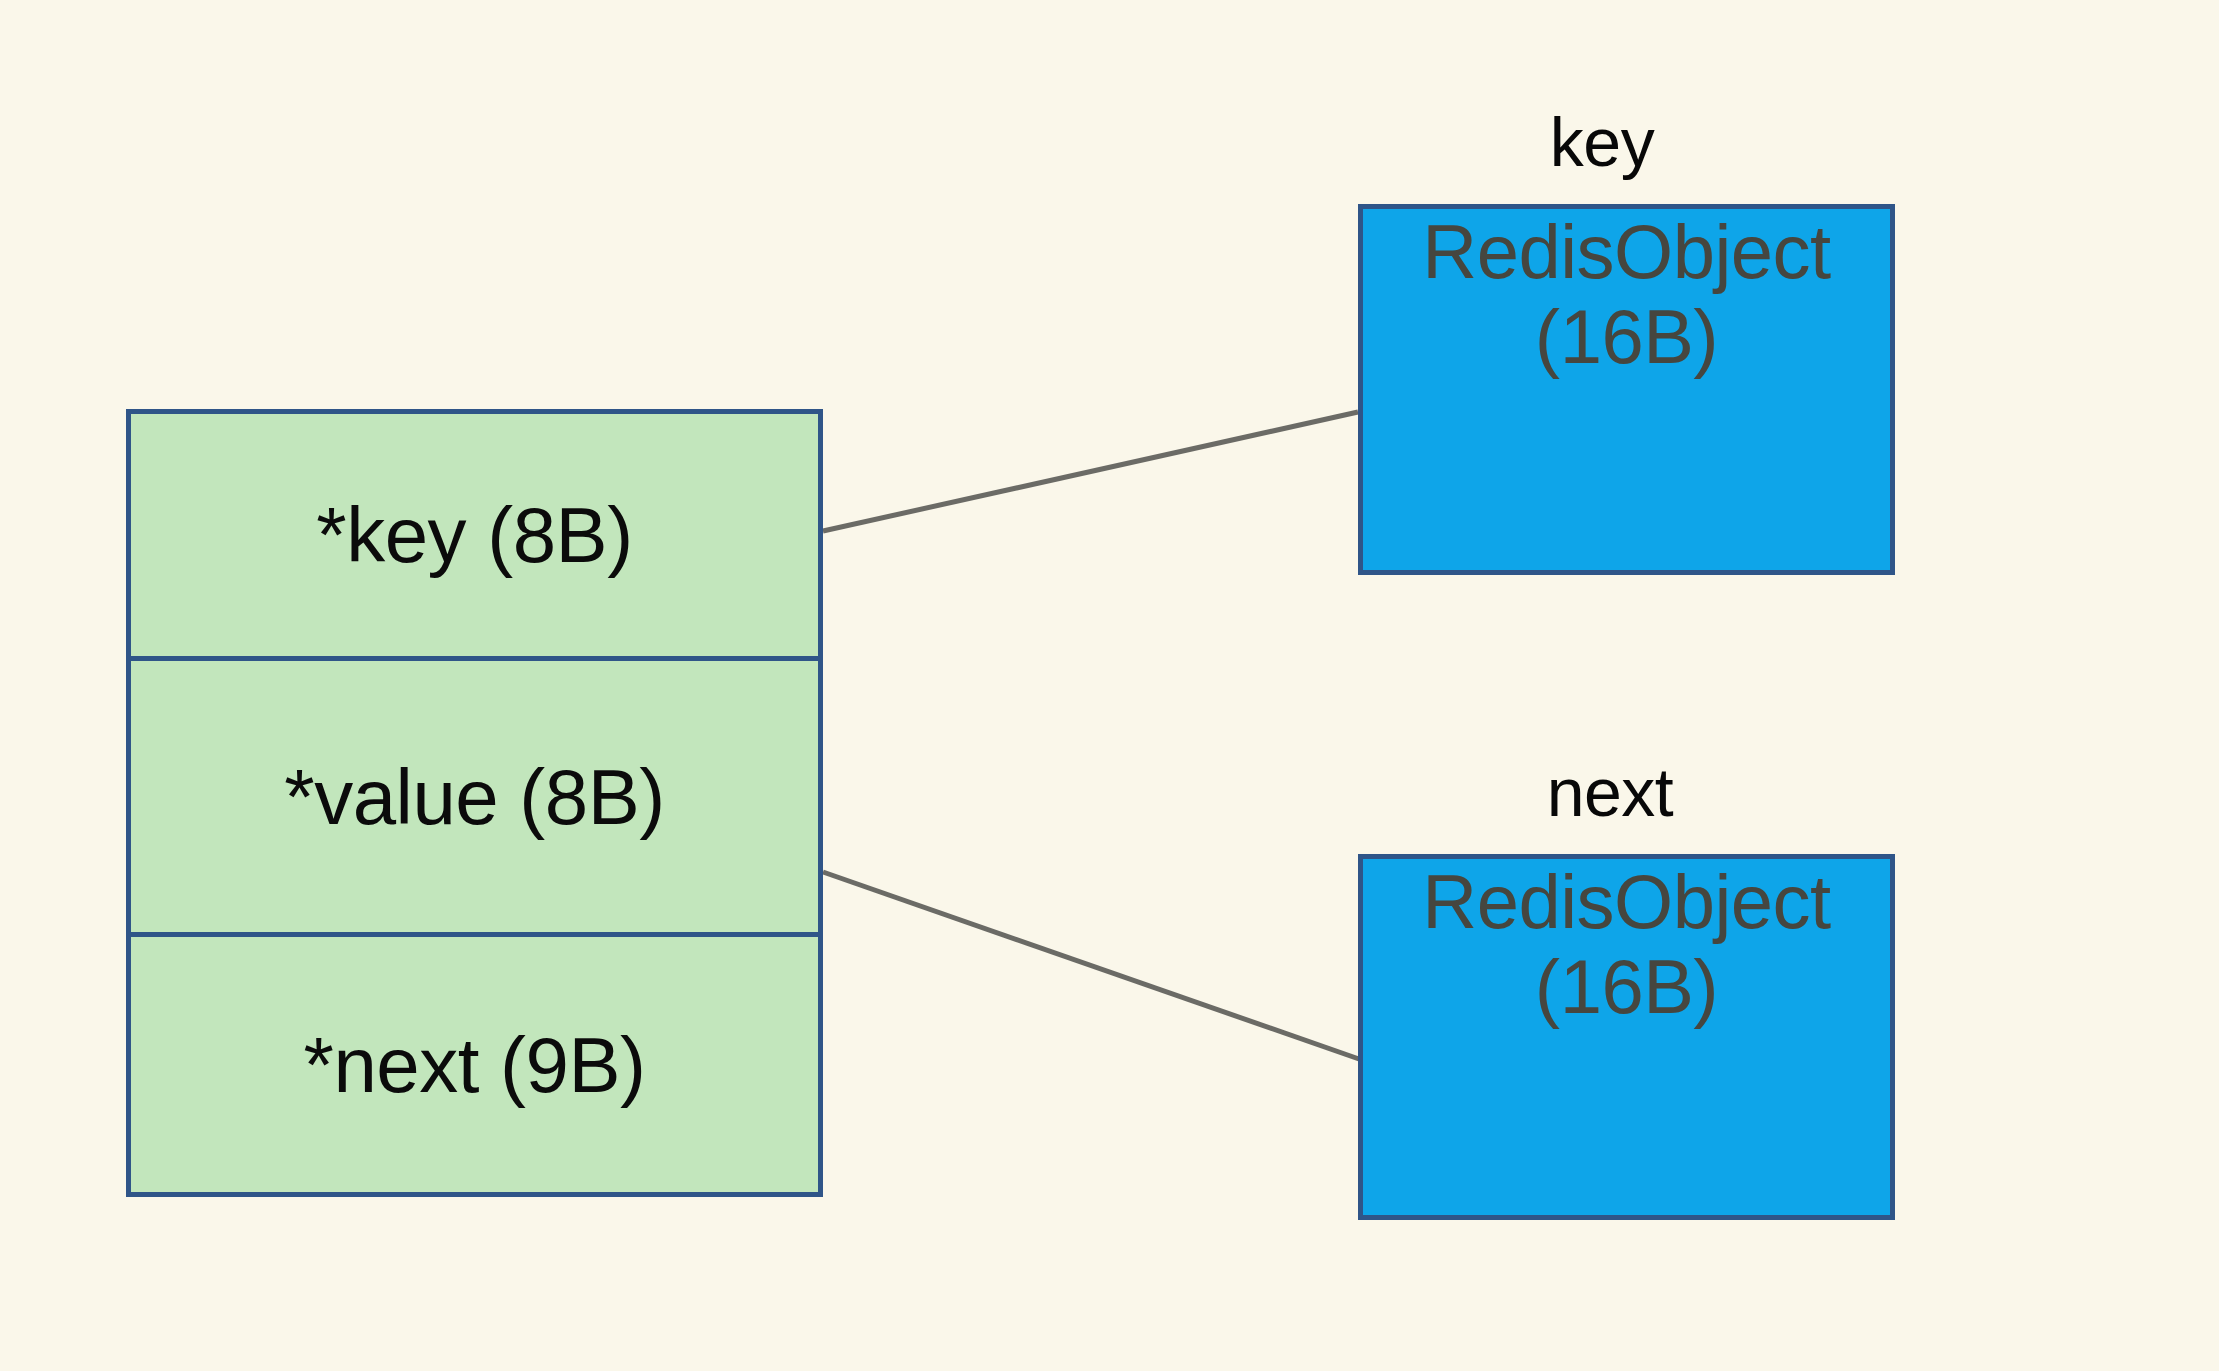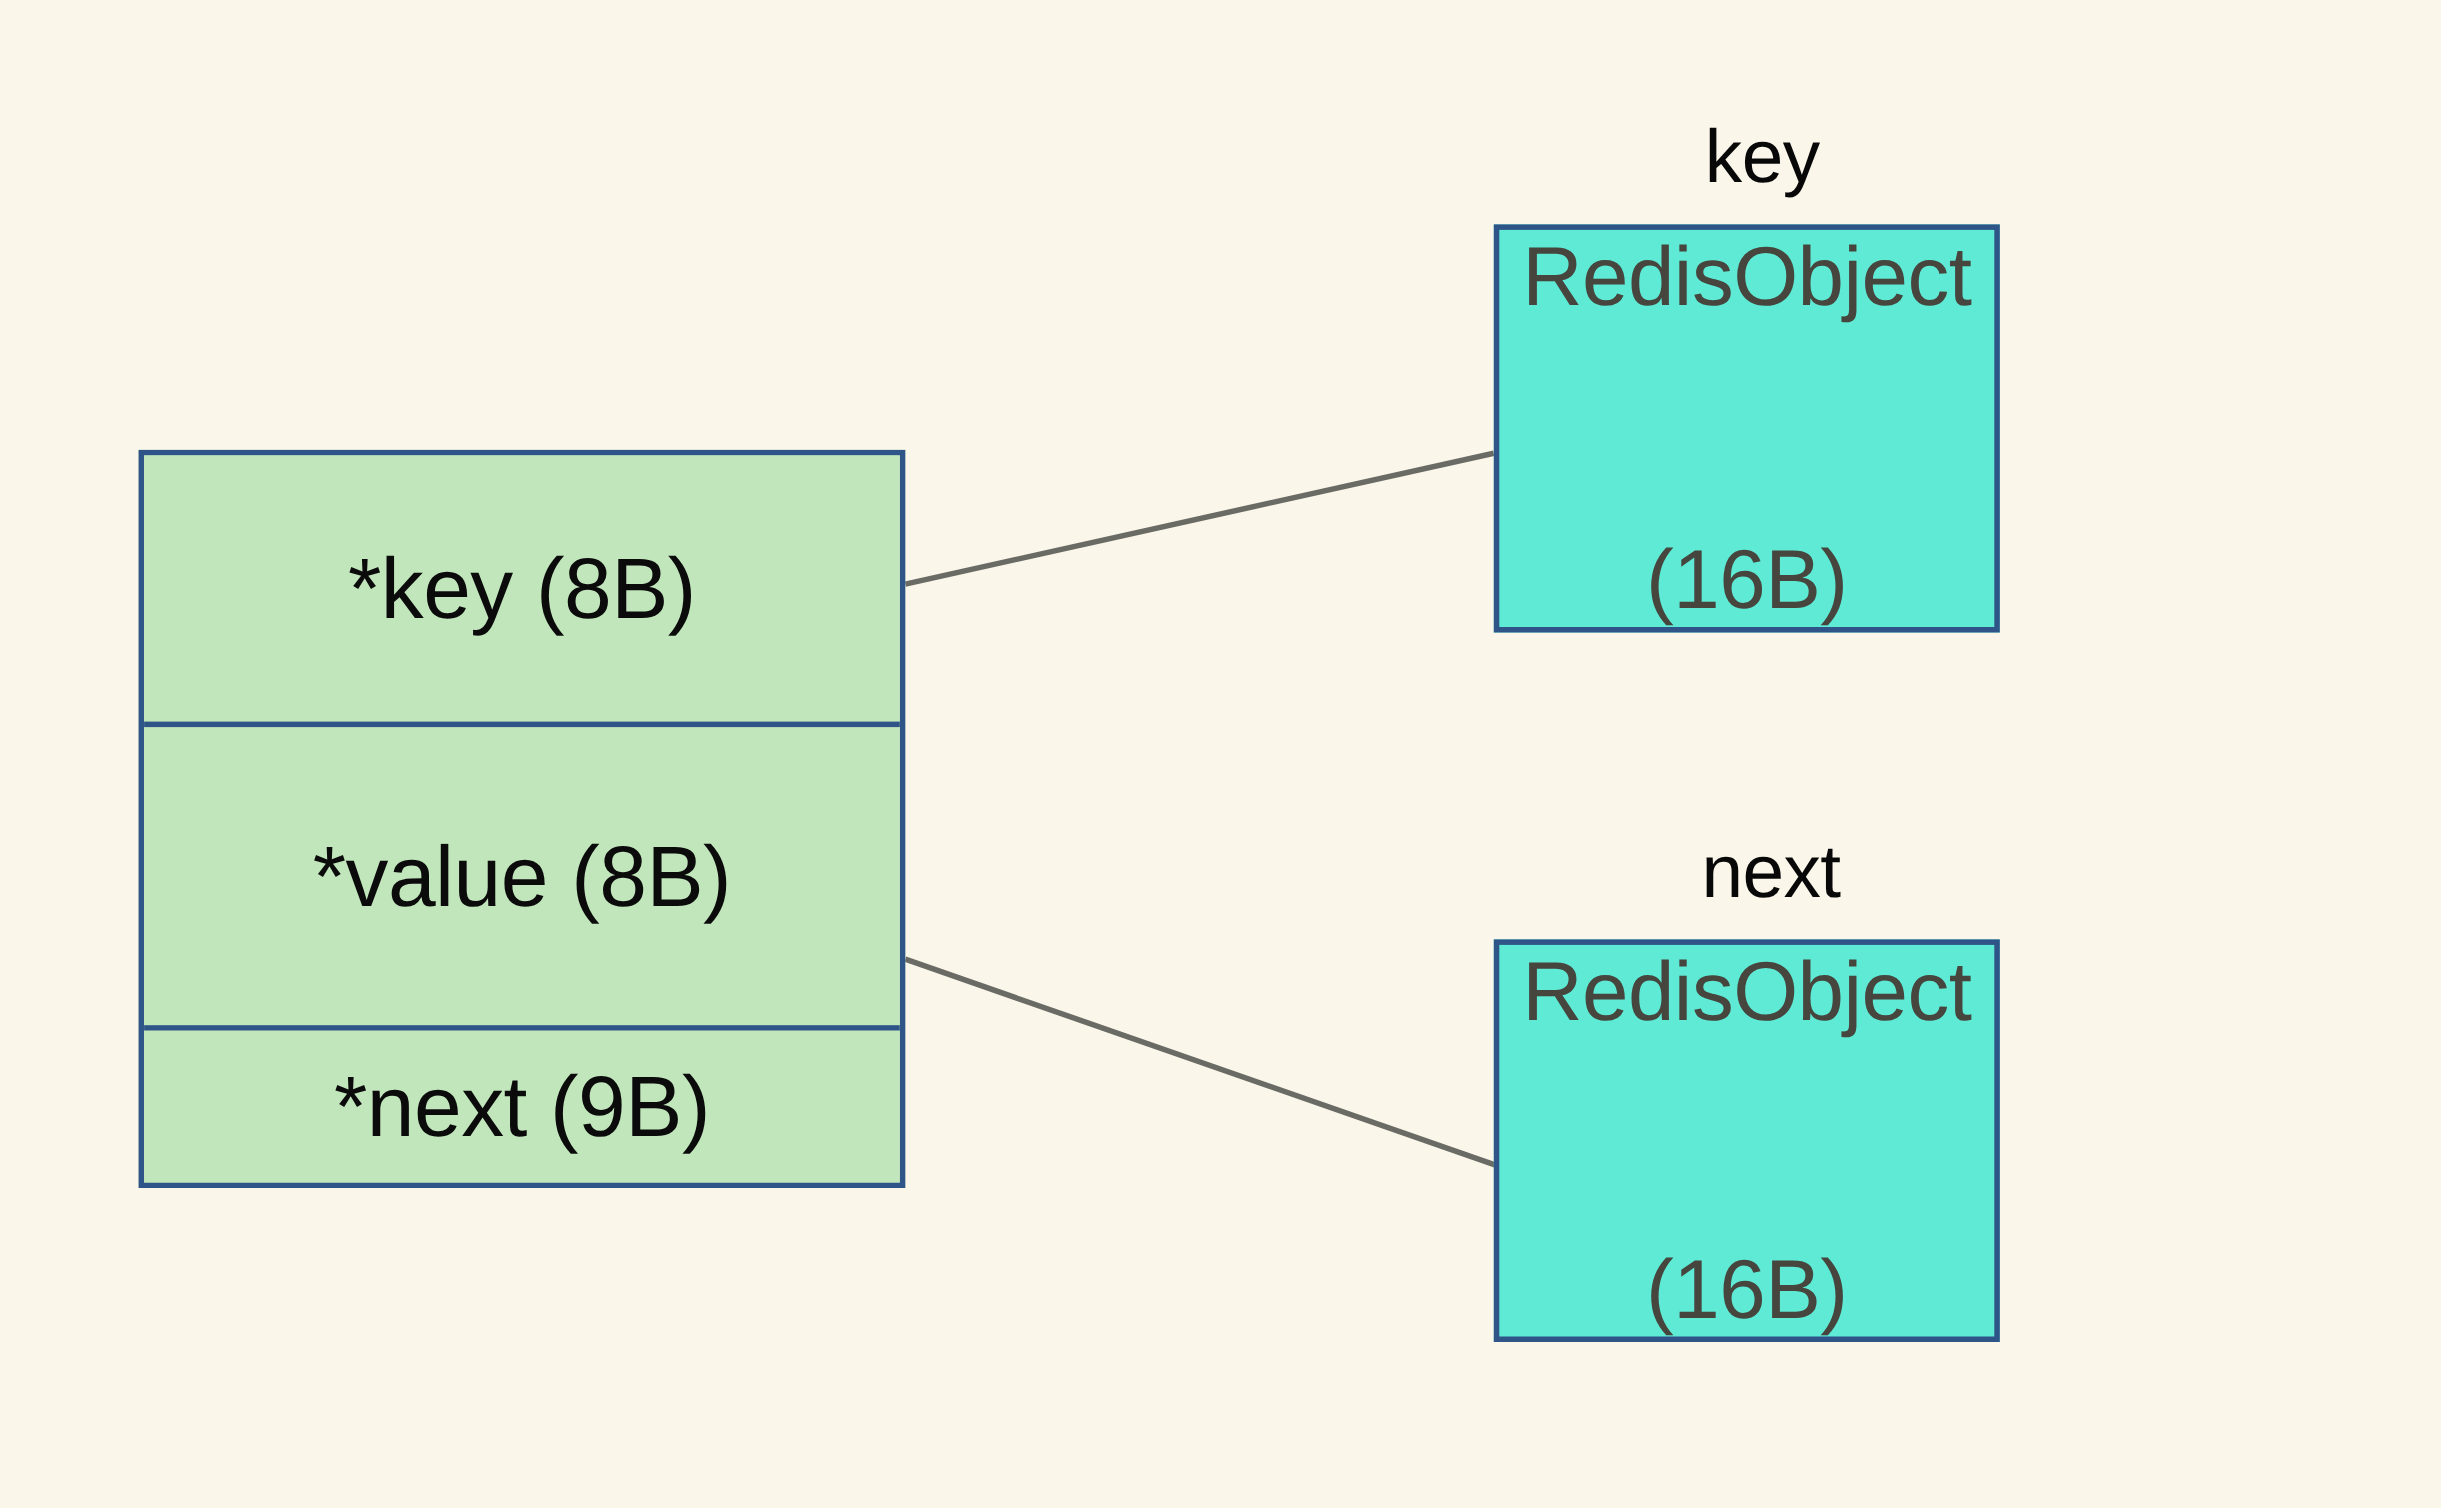--- a/index.html
+++ b/index.html
@@ -29,21 +29,21 @@
     width: 2219px;
     height: 1371px;
   }
 
   
   #dict-entry {
     position: absolute;
     left: 126px;
     top: 409px;
     width: 697px;
-    height: 671px;
+    height: 788px;
     box-sizing: border-box;
     display: flex;
     flex-direction: column;
     border: 5px solid #2f5588;
     background: #c2e6bc;
   }
   .entry-slot {
     box-sizing: border-box;
     display: flex;
     align-items: center;
@@ -76,27 +76,27 @@
     color: #080808;
     letter-spacing: -0.5px;
     white-space: nowrap;
     height: 96px;
   }
   #robj-value-group .robj-caption { padding-left: 22px; }
   #robj-key-group   .robj-caption { padding-left: 14px; }
 
   .robj-box {
     box-sizing: border-box;
-    width: 460px;
+    width: 537px;
     border: 5px solid #2f5588;
-    background: #5eead4;
+    background: #0ea5e9;
     display: flex;
     flex-direction: column;
     align-items: center;
-    justify-content: space-between;
+    justify-content: flex-start;
     color: #46463f;
     font-size: 76px;
     line-height: 1.12;
     letter-spacing: -0.5px;
     white-space: nowrap;
   }
   #robj-key-box   { height: 371px; }
   #robj-value-box { height: 366px; }
   .robj-line { display: block; }
 </style>

